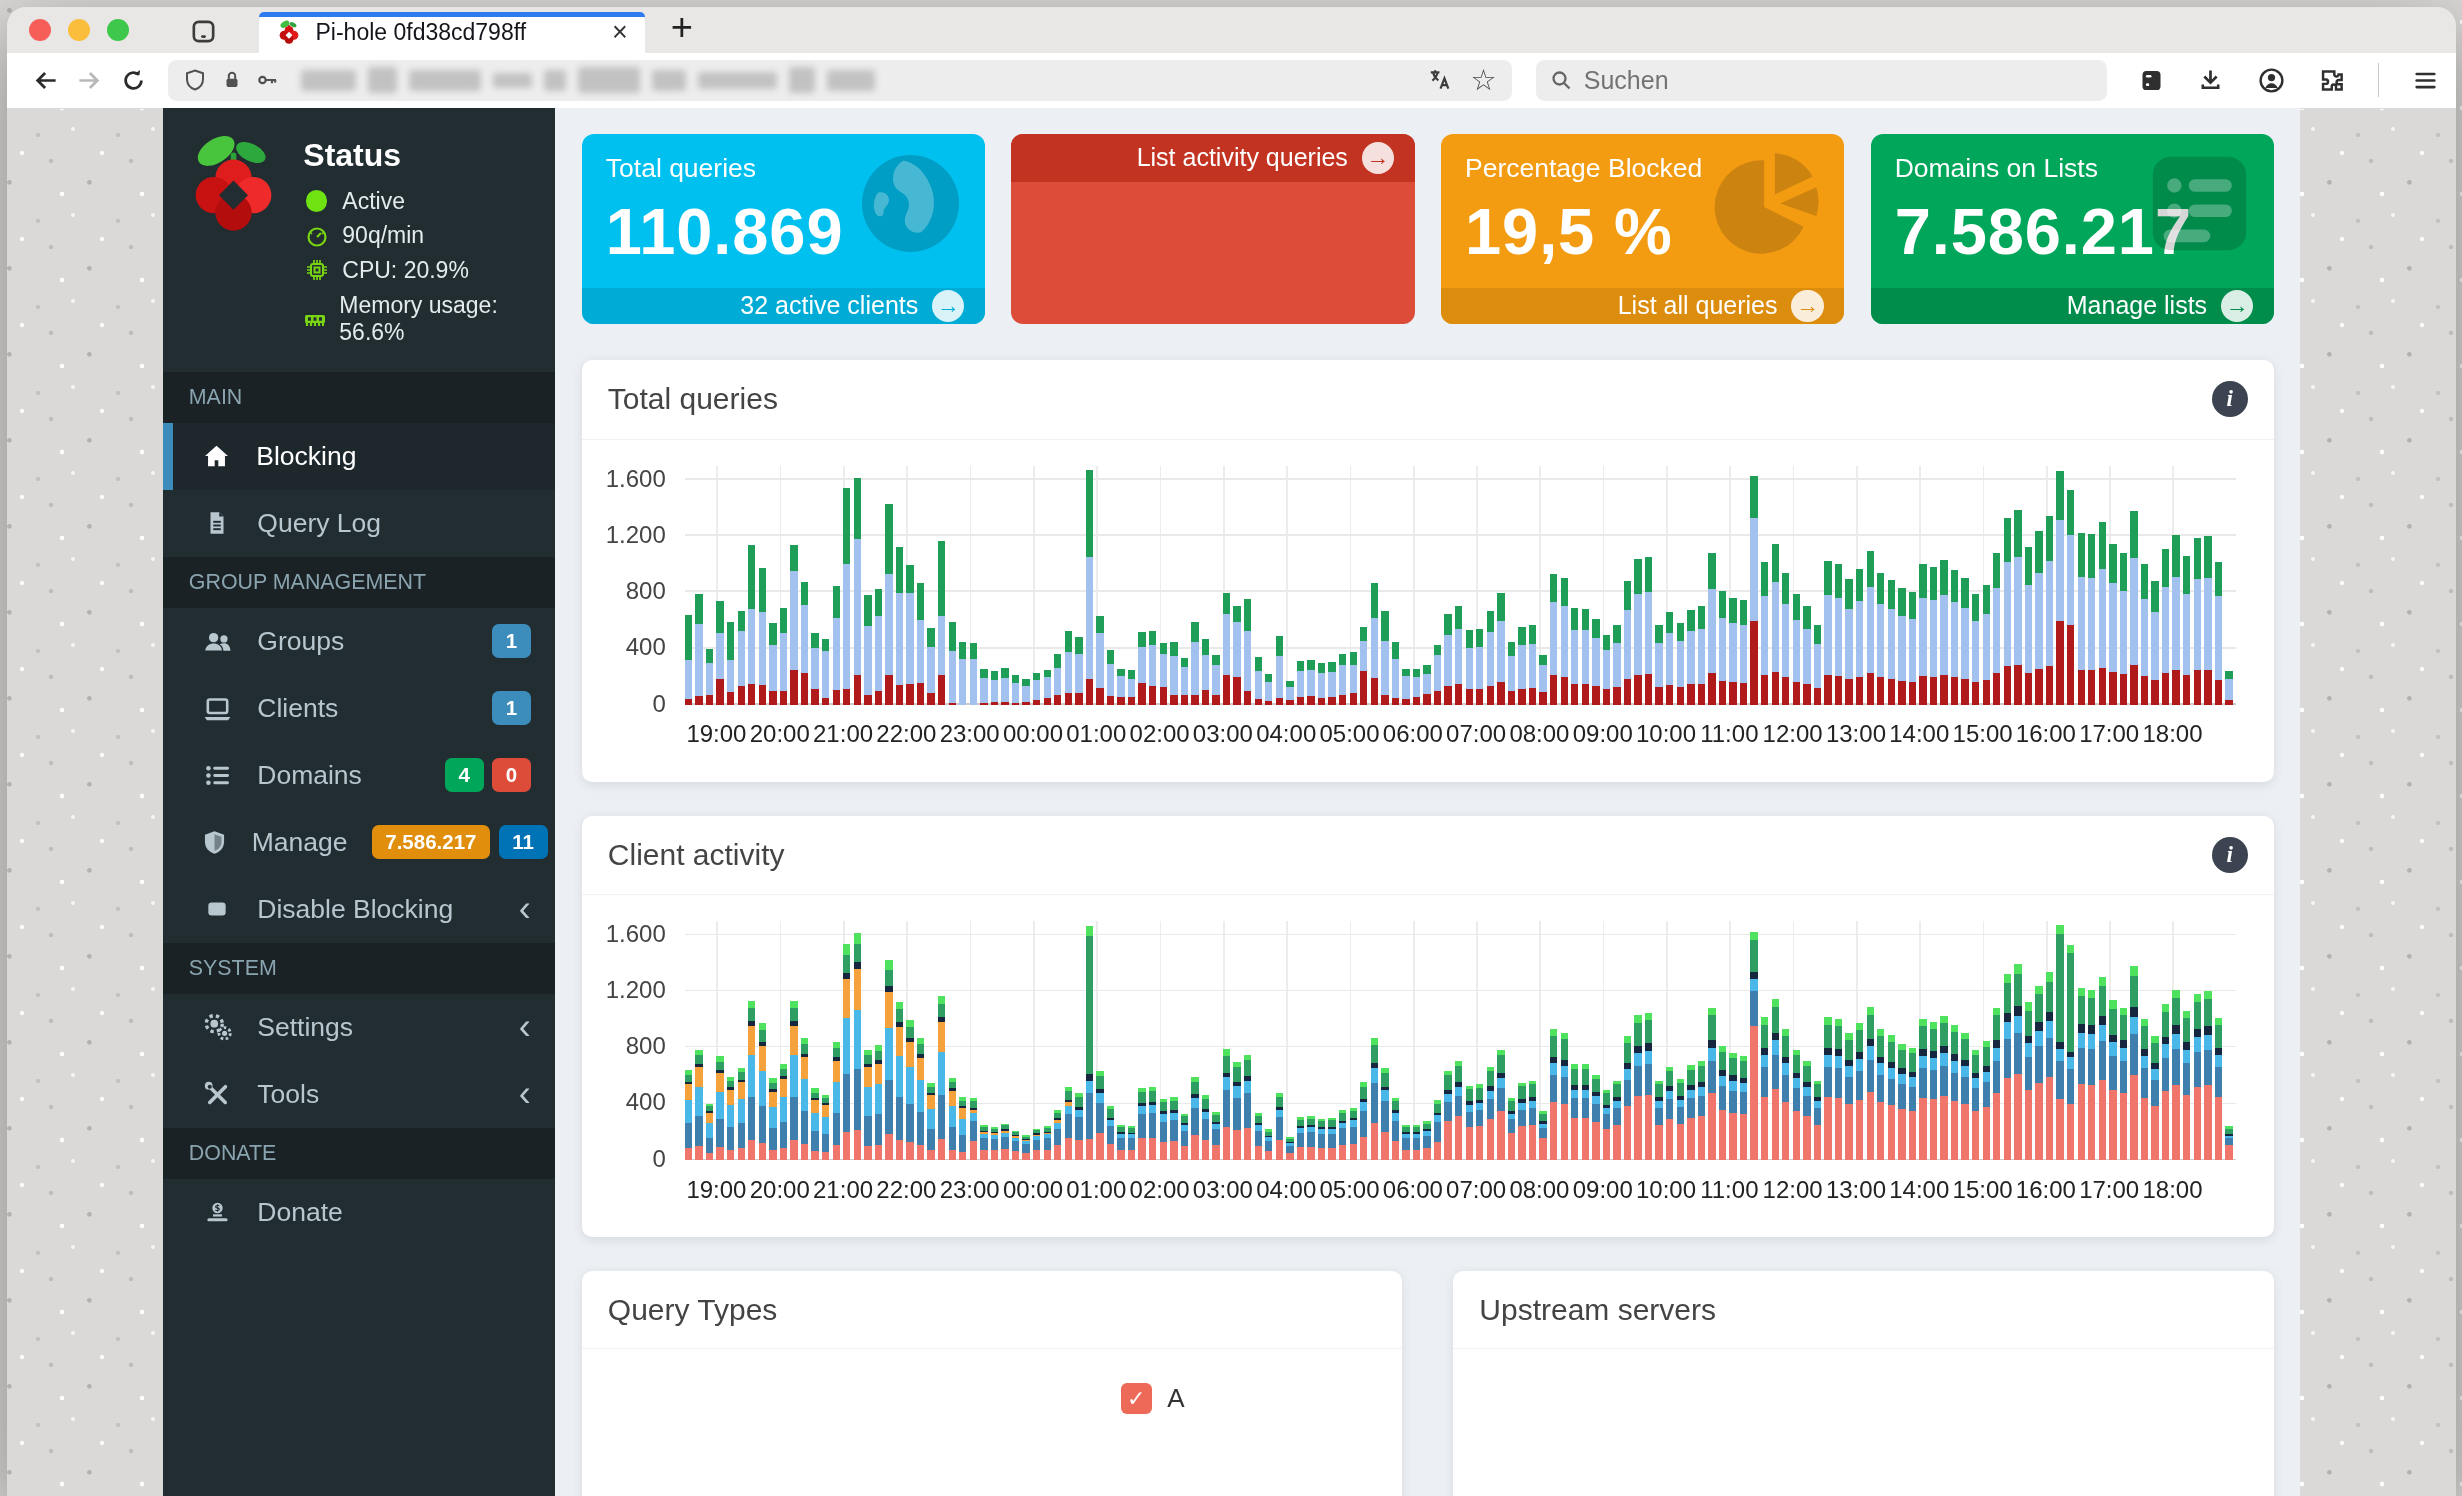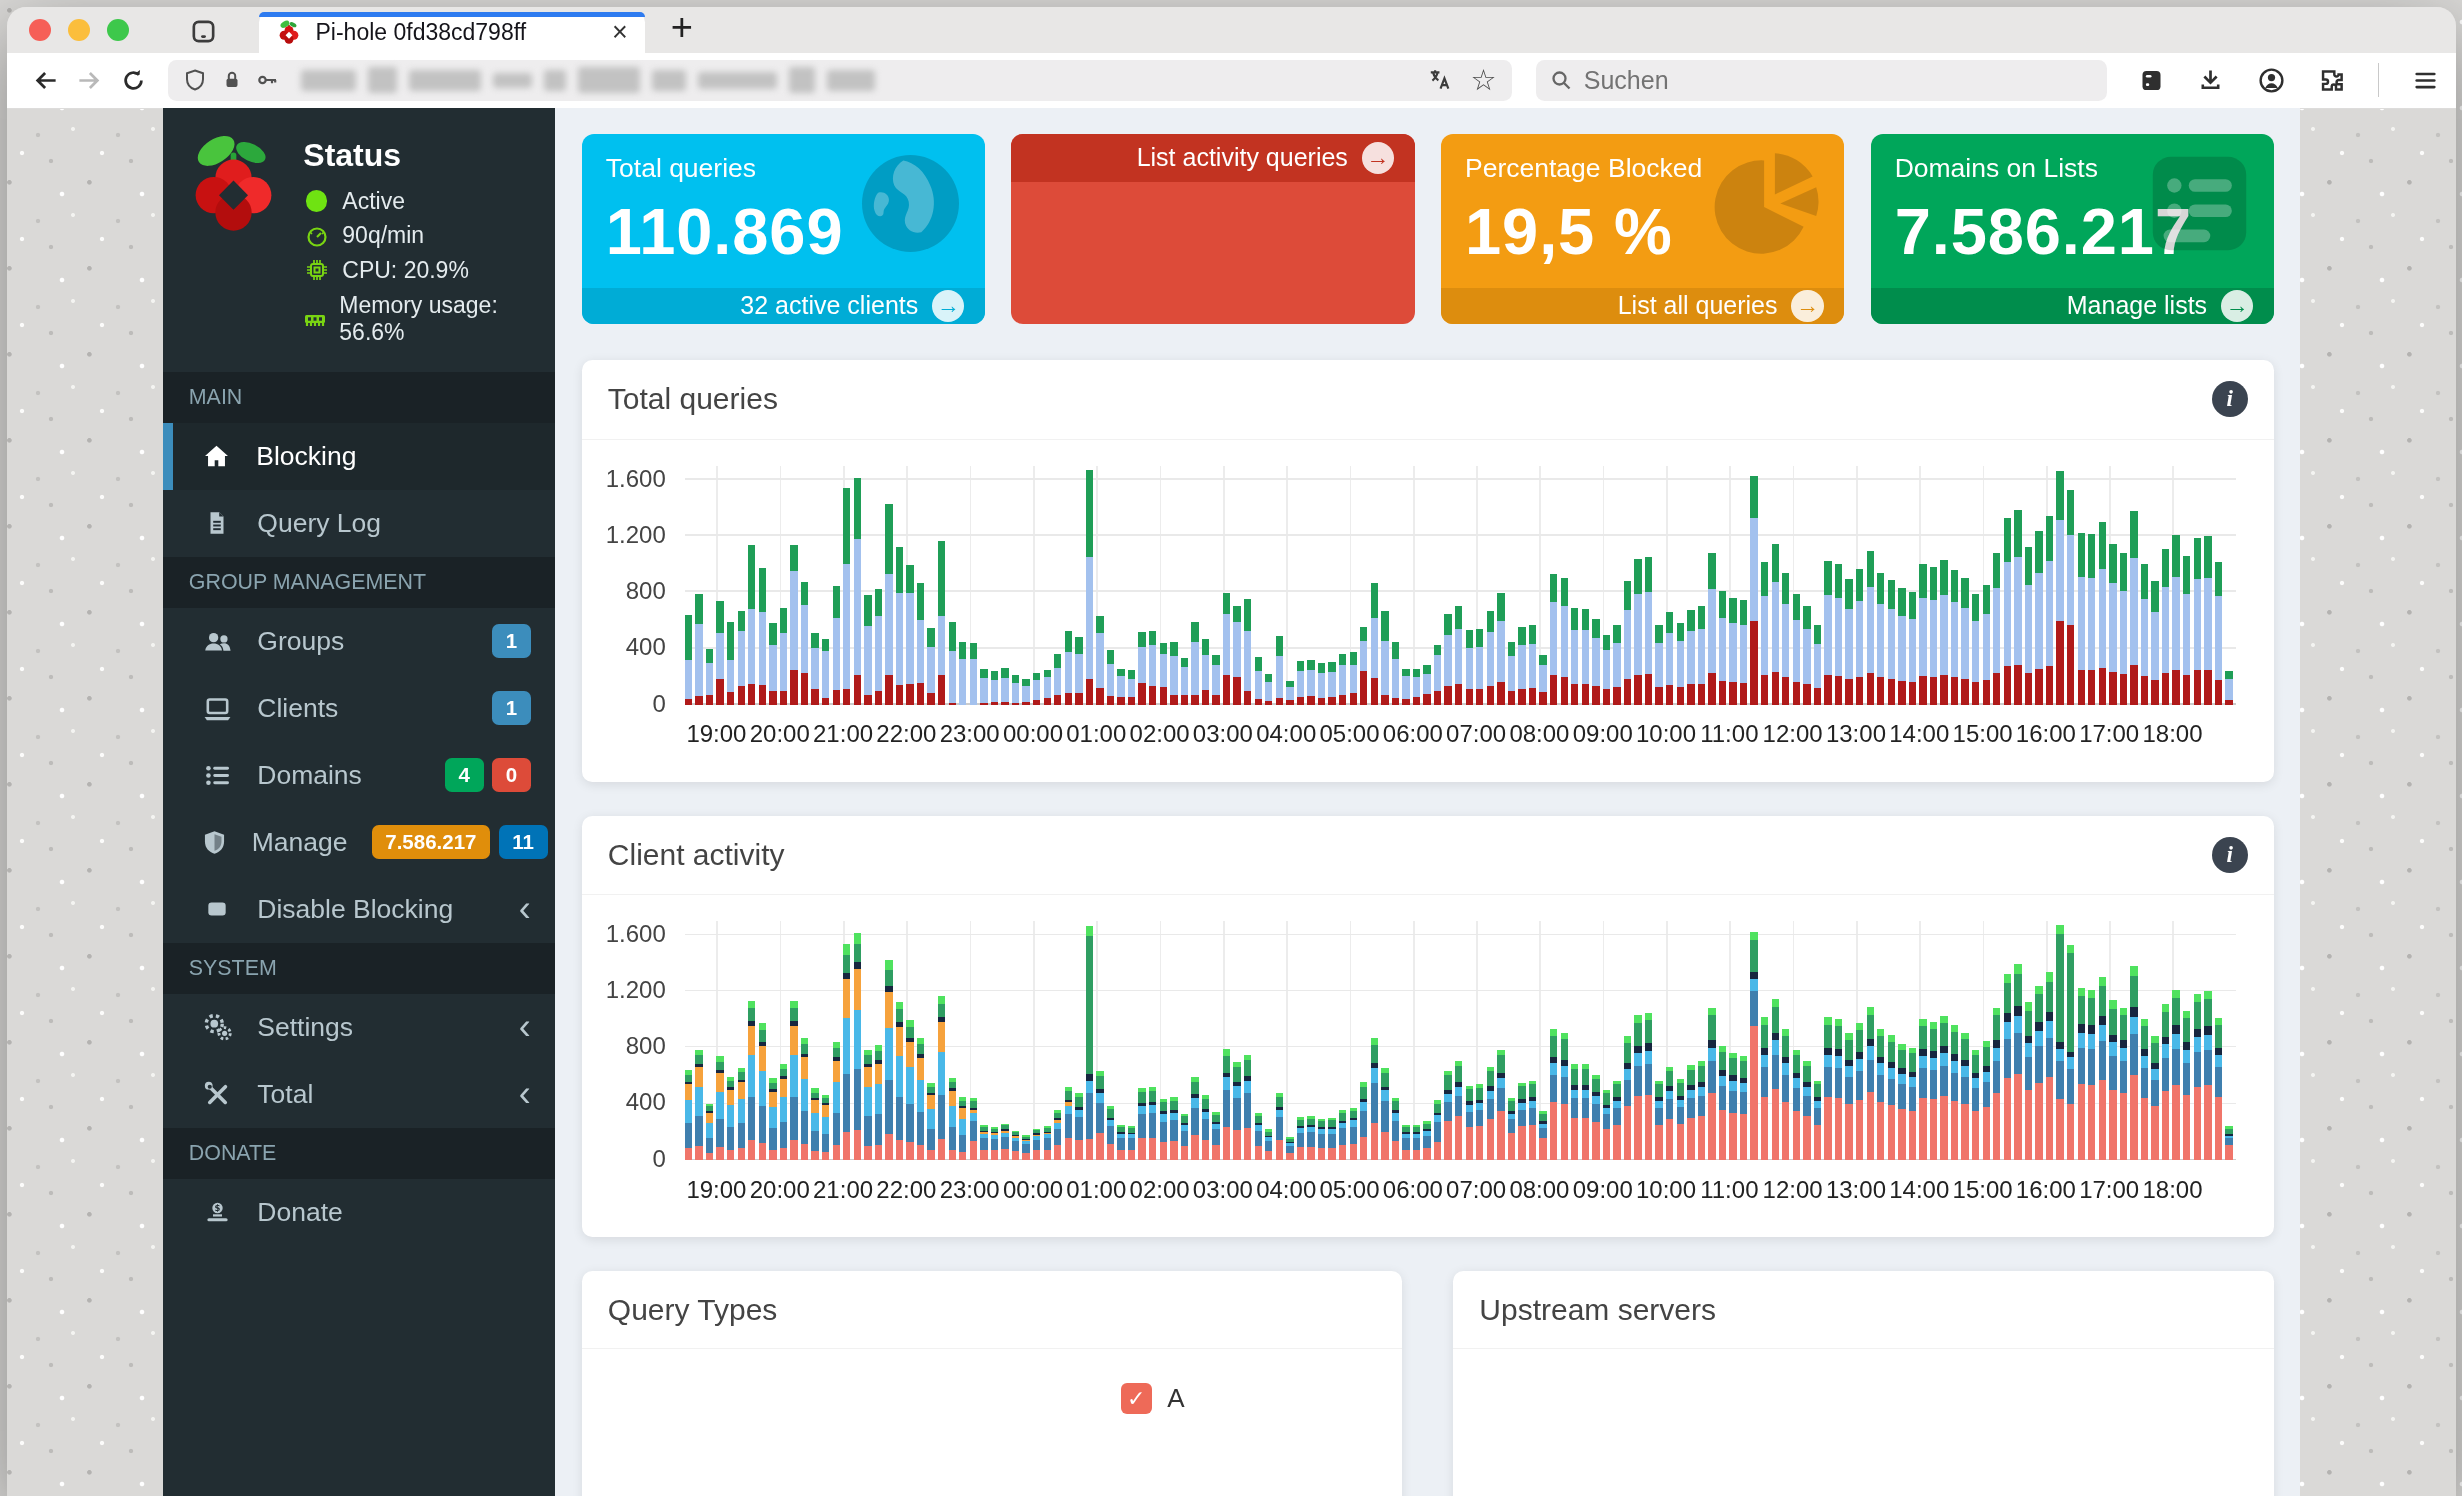--- a/index.html
+++ b/index.html
@@ -414,21 +414,21 @@
           </div>
           <div class="s-item">
             <span class="ico">
                 <svg width="31" height="31" viewBox="0 0 24 24" fill="currentColor">
                   <rect x="2" y="10.7" width="20" height="2.8" rx="1.4" transform="rotate(45 12 12)"></rect>
                   <rect x="2" y="10.7" width="20" height="2.8" rx="1.4" transform="rotate(-45 12 12)"></rect>
                   <circle cx="5.2" cy="5.2" r="3" fill="currentColor"></circle>
                   <circle cx="6" cy="6" r="1.6" fill="#222d32"></circle>
                 </svg>
               </span>
-            <span>Total</span>
+            <span>Tools</span>
             <span class="chev">‹</span>
           </div>
 
           <div class="sec-label">DONATE</div>
           <div class="s-item">
             <span class="ico">
                 <svg width="27" height="27" viewBox="0 0 24 24" fill="currentColor" style="font-size:31px">
                   <circle cx="12" cy="8" r="4.6"></circle>
                   <text x="12" y="10.6" text-anchor="middle" font-size="7.5" fill="#222d32" font-family="DejaVu Sans" font-weight="bold">$</text>
                   <rect x="8" y="13.6" width="8" height="2"></rect>

